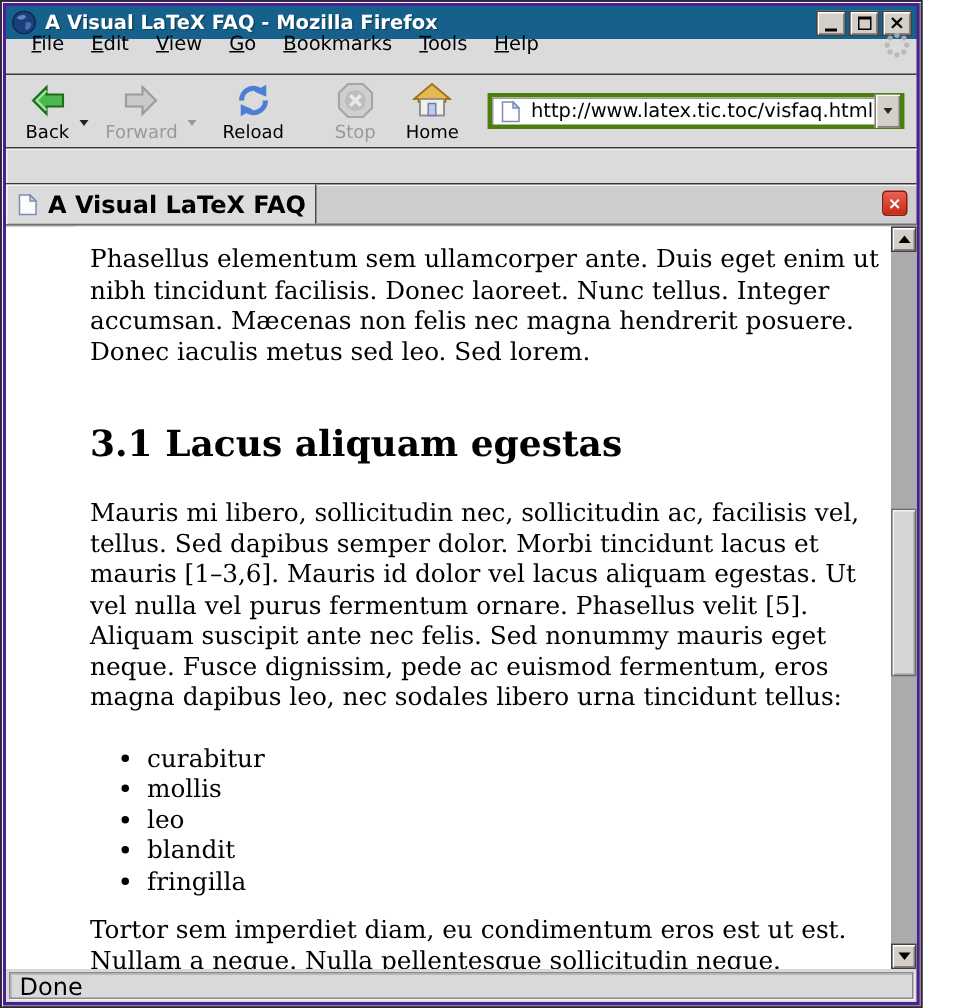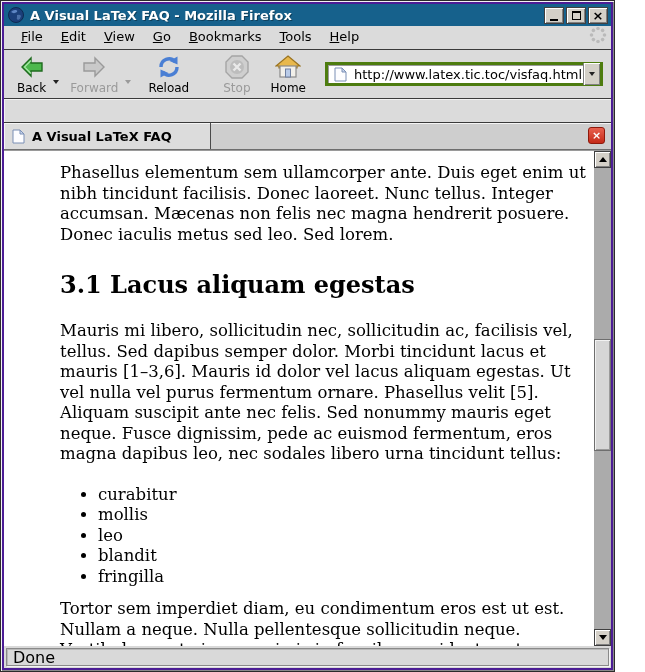--- a/index.html
+++ b/index.html
@@ -40,21 +40,21 @@
   }
   .glyph-min { width:8px; height:2px; background:#000; margin-top:9px; }
   .glyph-max { width:9px; height:9px; border:1px solid #000; border-top-width:2px; }
   .glyph-close { font-size:13px; font-weight:bold; }
 
   
   .menubar {
     height:24px; flex:0 0 24px;
     background:#DBDBDB;
     border-bottom:1px solid #3a3a3a;
-    display:flex; align-items:flex-start;
+    display:flex; align-items:center;
     padding:0 4px 16px 8px;
     font-size:13px; color:#000;
   }
   .menu-item { padding:3px 9px; cursor:default; }
   .menubar .spacer { flex:1; }
   .throbber { width:18px; height:18px; opacity:.85; }
 
   
   .toolbar {
     height:49px; flex:0 0 49px;
@@ -112,41 +112,41 @@
   }
   .tab {
     width:207px; flex:0 0 207px;
     background:#DCDCDC;
     border-right:1px solid #4a4a4a;
     box-shadow: inset 1px 1px 0 #f5f5f5;
     display:flex; align-items:center;
     padding:0 6px 0 8px;
   }
   .tab .doc-ico { width:13px; height:15px; margin-right:7px; flex:0 0 13px; }
-  .tab .tab-title { font-size:13px; font-weight:bold; color:#000; white-space:nowrap; overflow:hidden; }
+  .tab .tab-title { font-size:16px; font-weight:bold; color:#000; white-space:nowrap; overflow:hidden; }
   .tab-close {
     position:absolute; right:6px; top:4px;
     width:17px; height:17px;
     background:linear-gradient(#E8614F,#C52A18);
     border:1px solid #8E1A0C; border-radius:3px;
     color:#fff; font-size:11px; font-weight:bold;
     display:flex; align-items:center; justify-content:center; line-height:1;
   }
 
   
   .content-wrap { flex:1; display:flex; min-height:0; background:#fff; border-top:1px solid #9a9a9a;padding-left:46px; }
   .page {
     flex:1; overflow:hidden;
     background:#fff; color:#000;
     font-family:"DejaVu Serif","Liberation Serif",serif;
     font-size:16.5px; line-height:20.5px;
     padding:12px 8px 0 10px;
   }
   .page p { margin:0 0 20px 0; }
-  .page h2 { font-size:24px; line-height:28px; margin:26px 0 22px 0; font-weight:bold; }
+  .page h2 { font-size:24px; line-height:28px; margin:37px 0 22px 0; font-weight:bold; }
   .page ul { margin:20px 0 12px 0; padding-left:38px; list-style:disc; }
   .page li { margin:0; }
 
   
   .scrollbar {
     width:17px; flex:0 0 17px;
     background:#ABABAB;
     position:relative;
   }
   .sb-btn {

